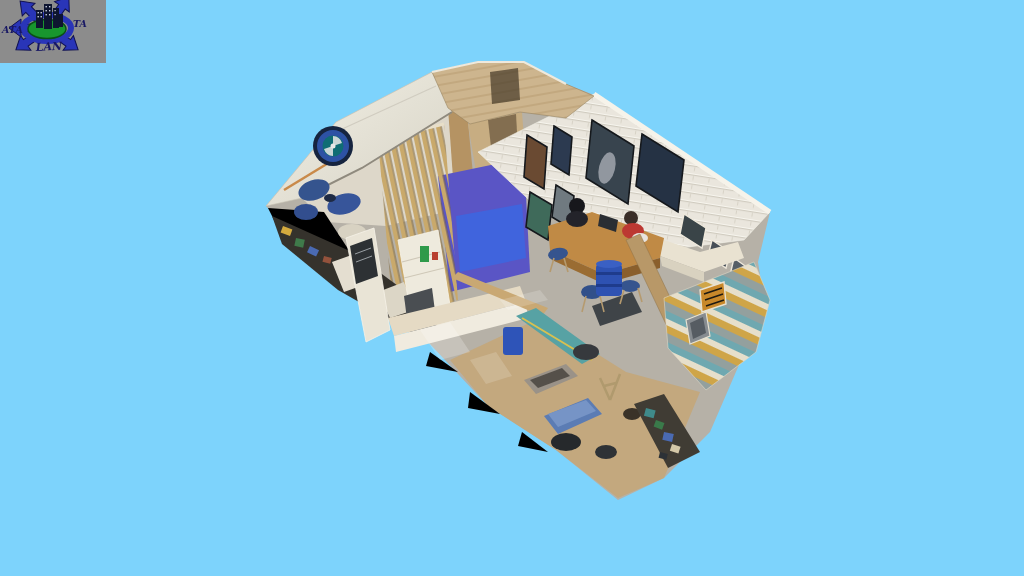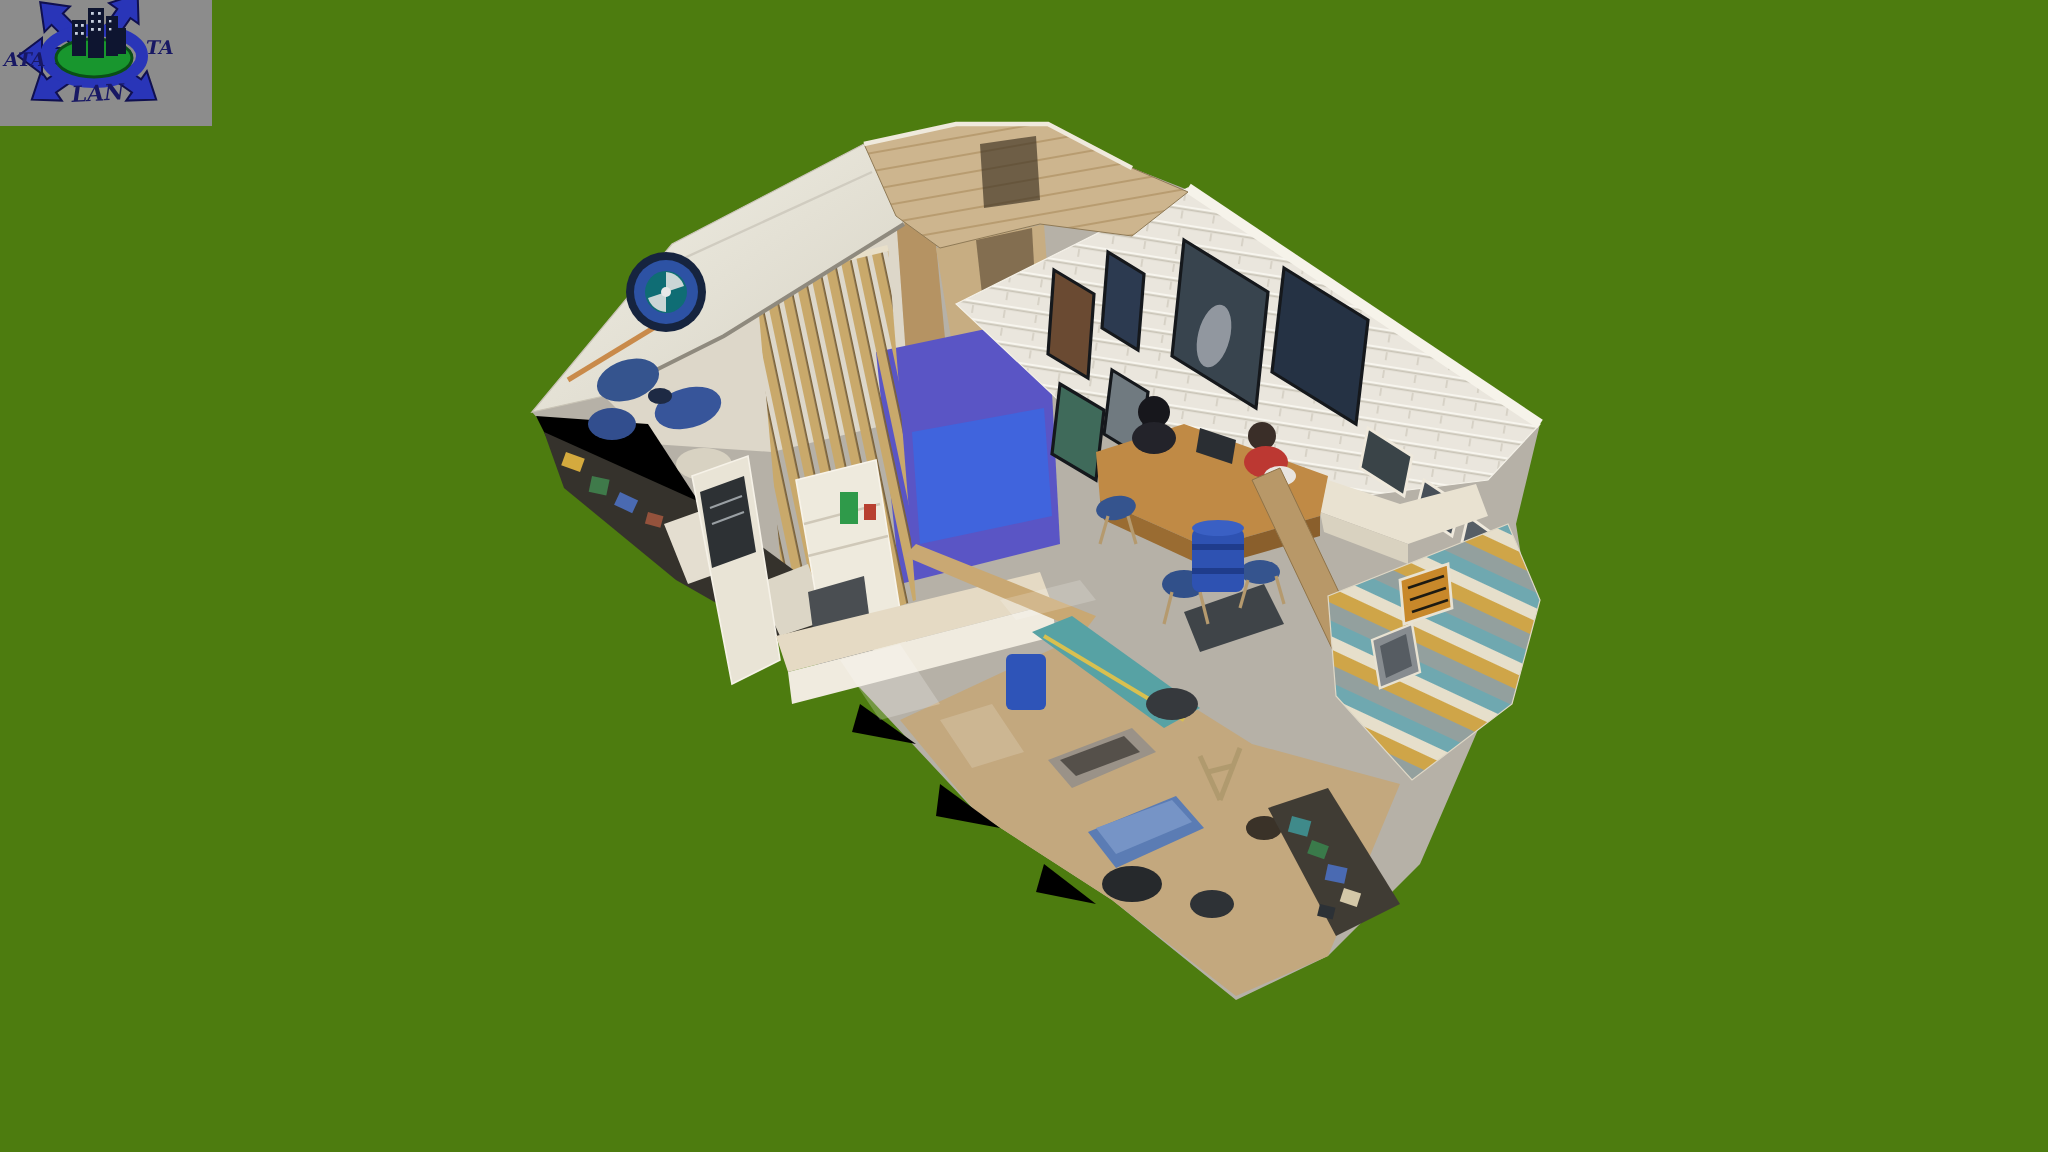--- a/index.html
+++ b/index.html
@@ -1,16 +1,16 @@
 <!DOCTYPE html>
 <html><head>
 <meta charset="utf-8">
 <style>
   html,body{margin:0;padding:0;background:#000;}
-  .stage{position:relative;width:1024px;height:576px;background:#4d7c0f;overflow:hidden;
+  .stage{position:relative;width:1024px;height:576px;background:#7dd3fc;overflow:hidden;
          font-family:"Liberation Sans",sans-serif;}
   .scene-svg{position:absolute;inset:0;cursor:grab;}
   .logo{position:absolute;top:0;left:0;width:106px;height:63px;}
   .logo svg{display:block;}
   .logo text{font-family:"DejaVu Serif","Liberation Serif",serif;font-style:italic;font-weight:700;}
 </style>
 </head>
 <body>
 
 <div class="stage">

